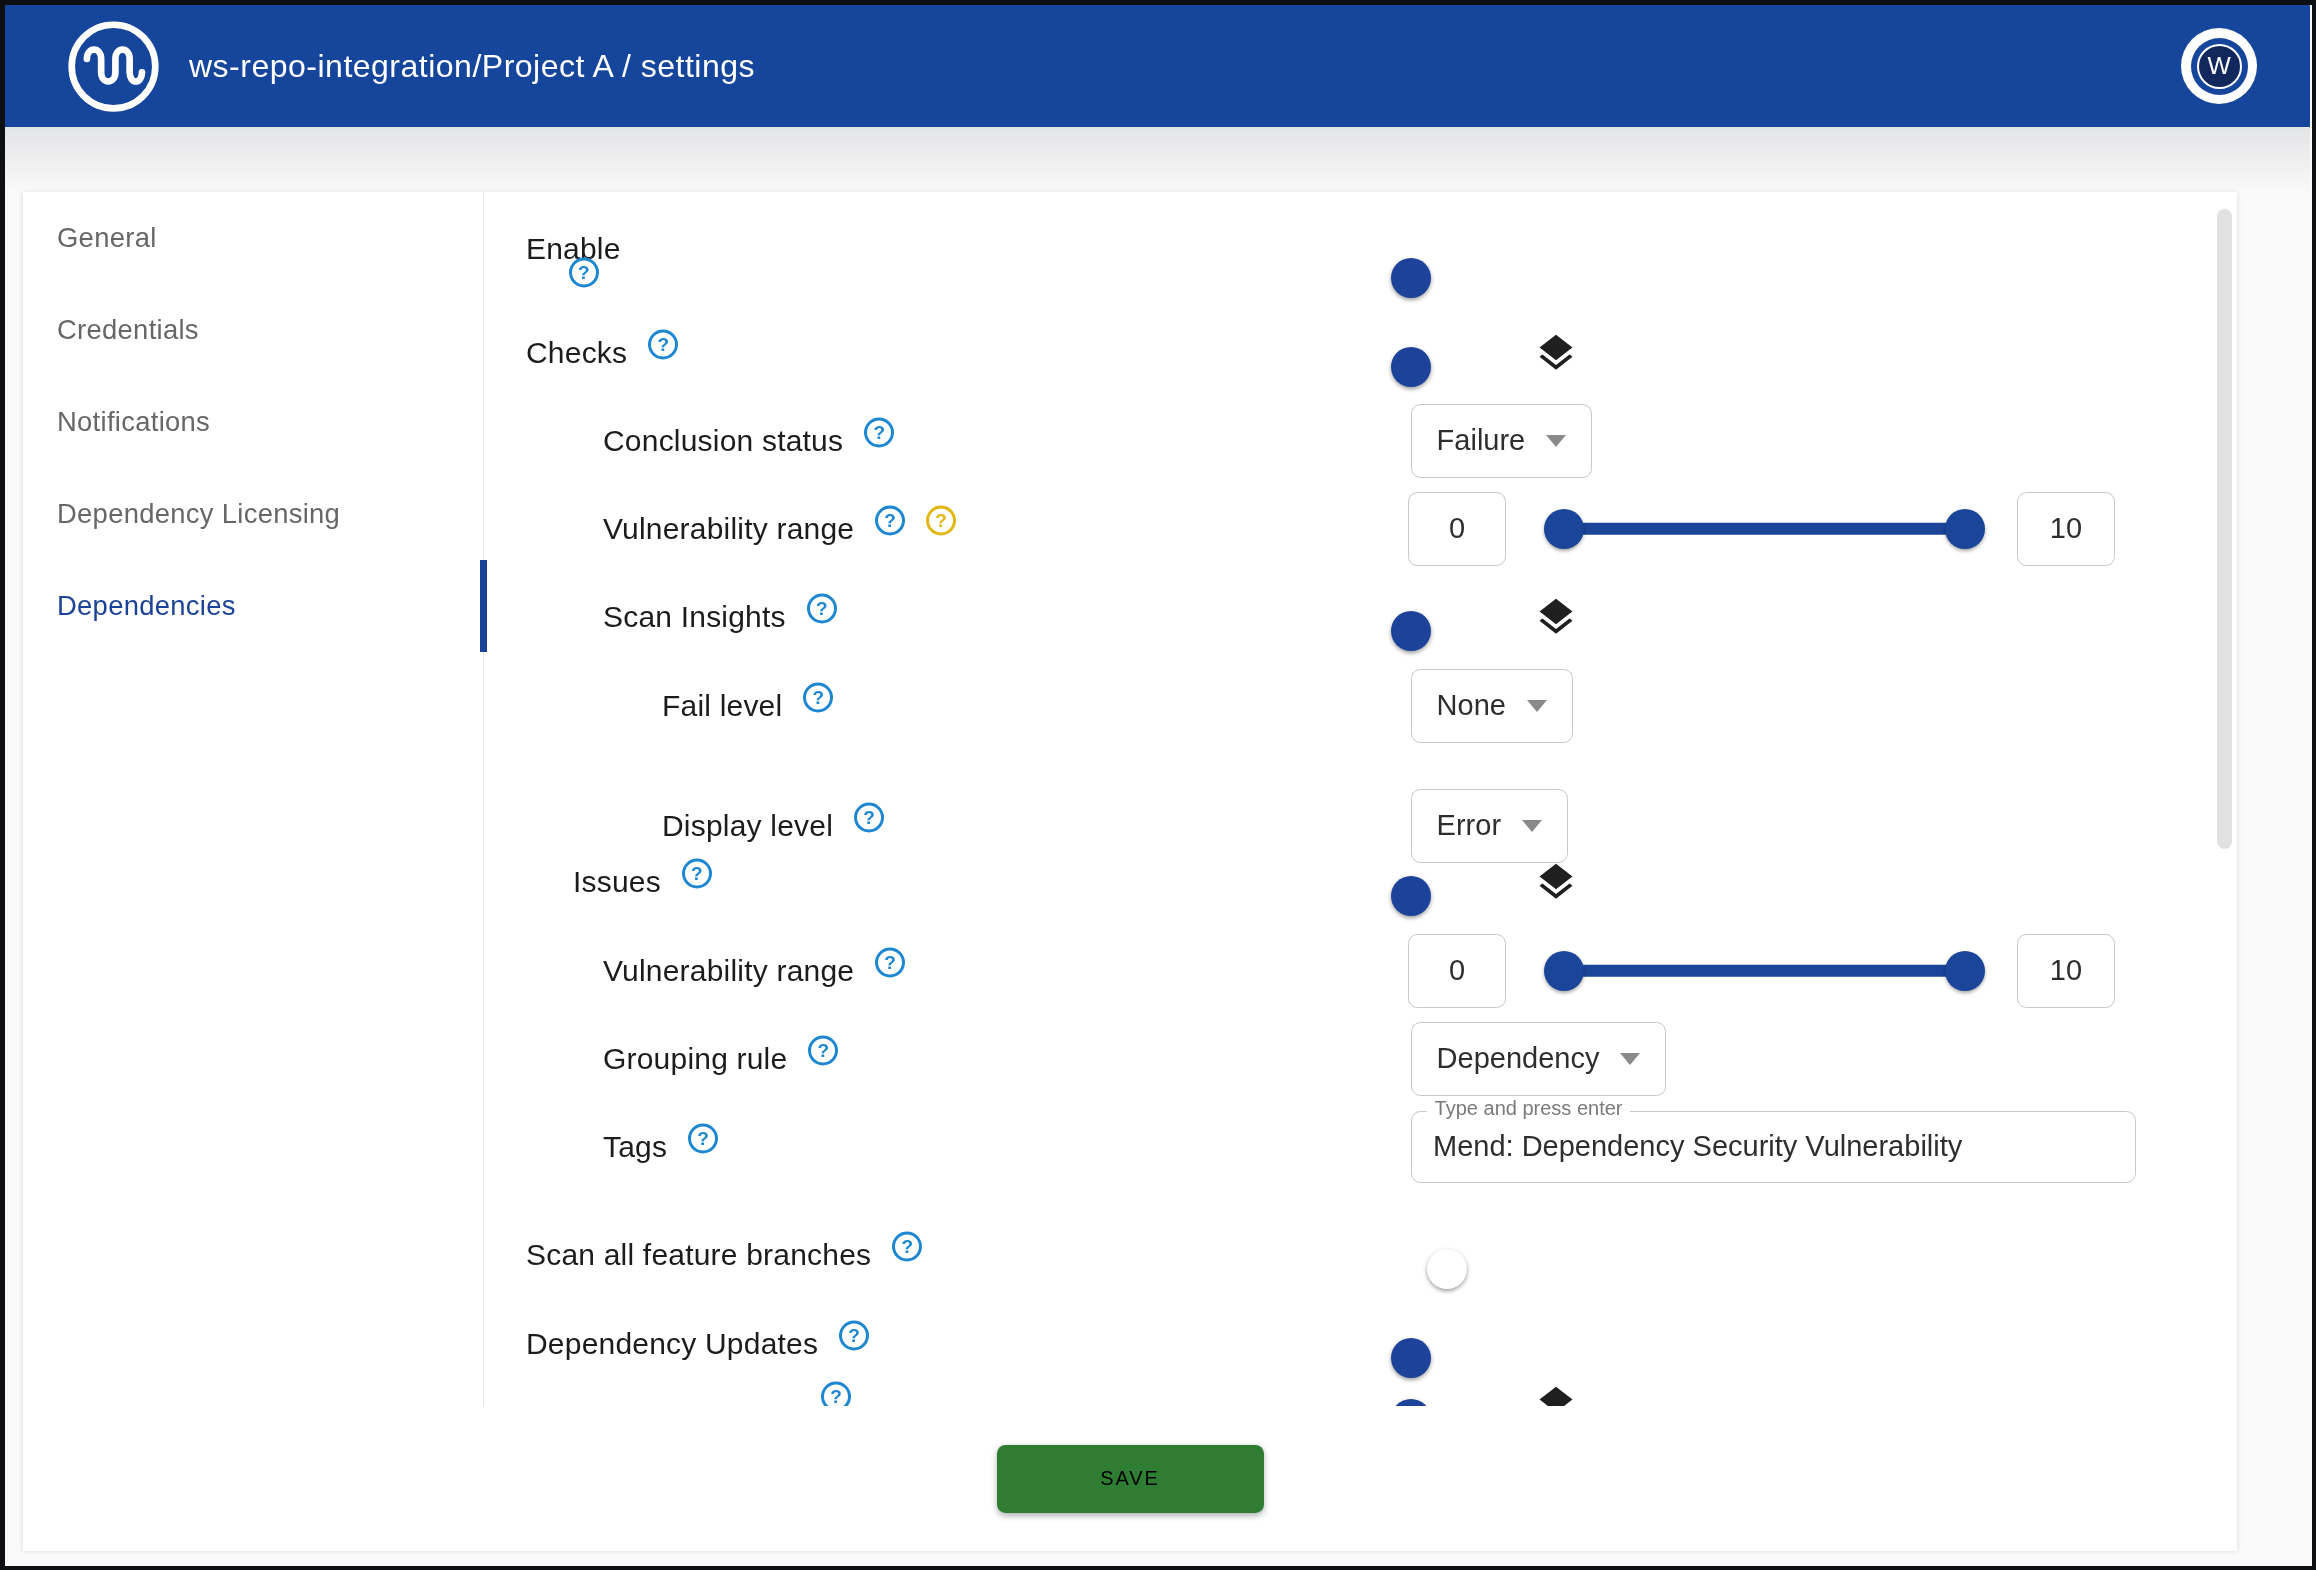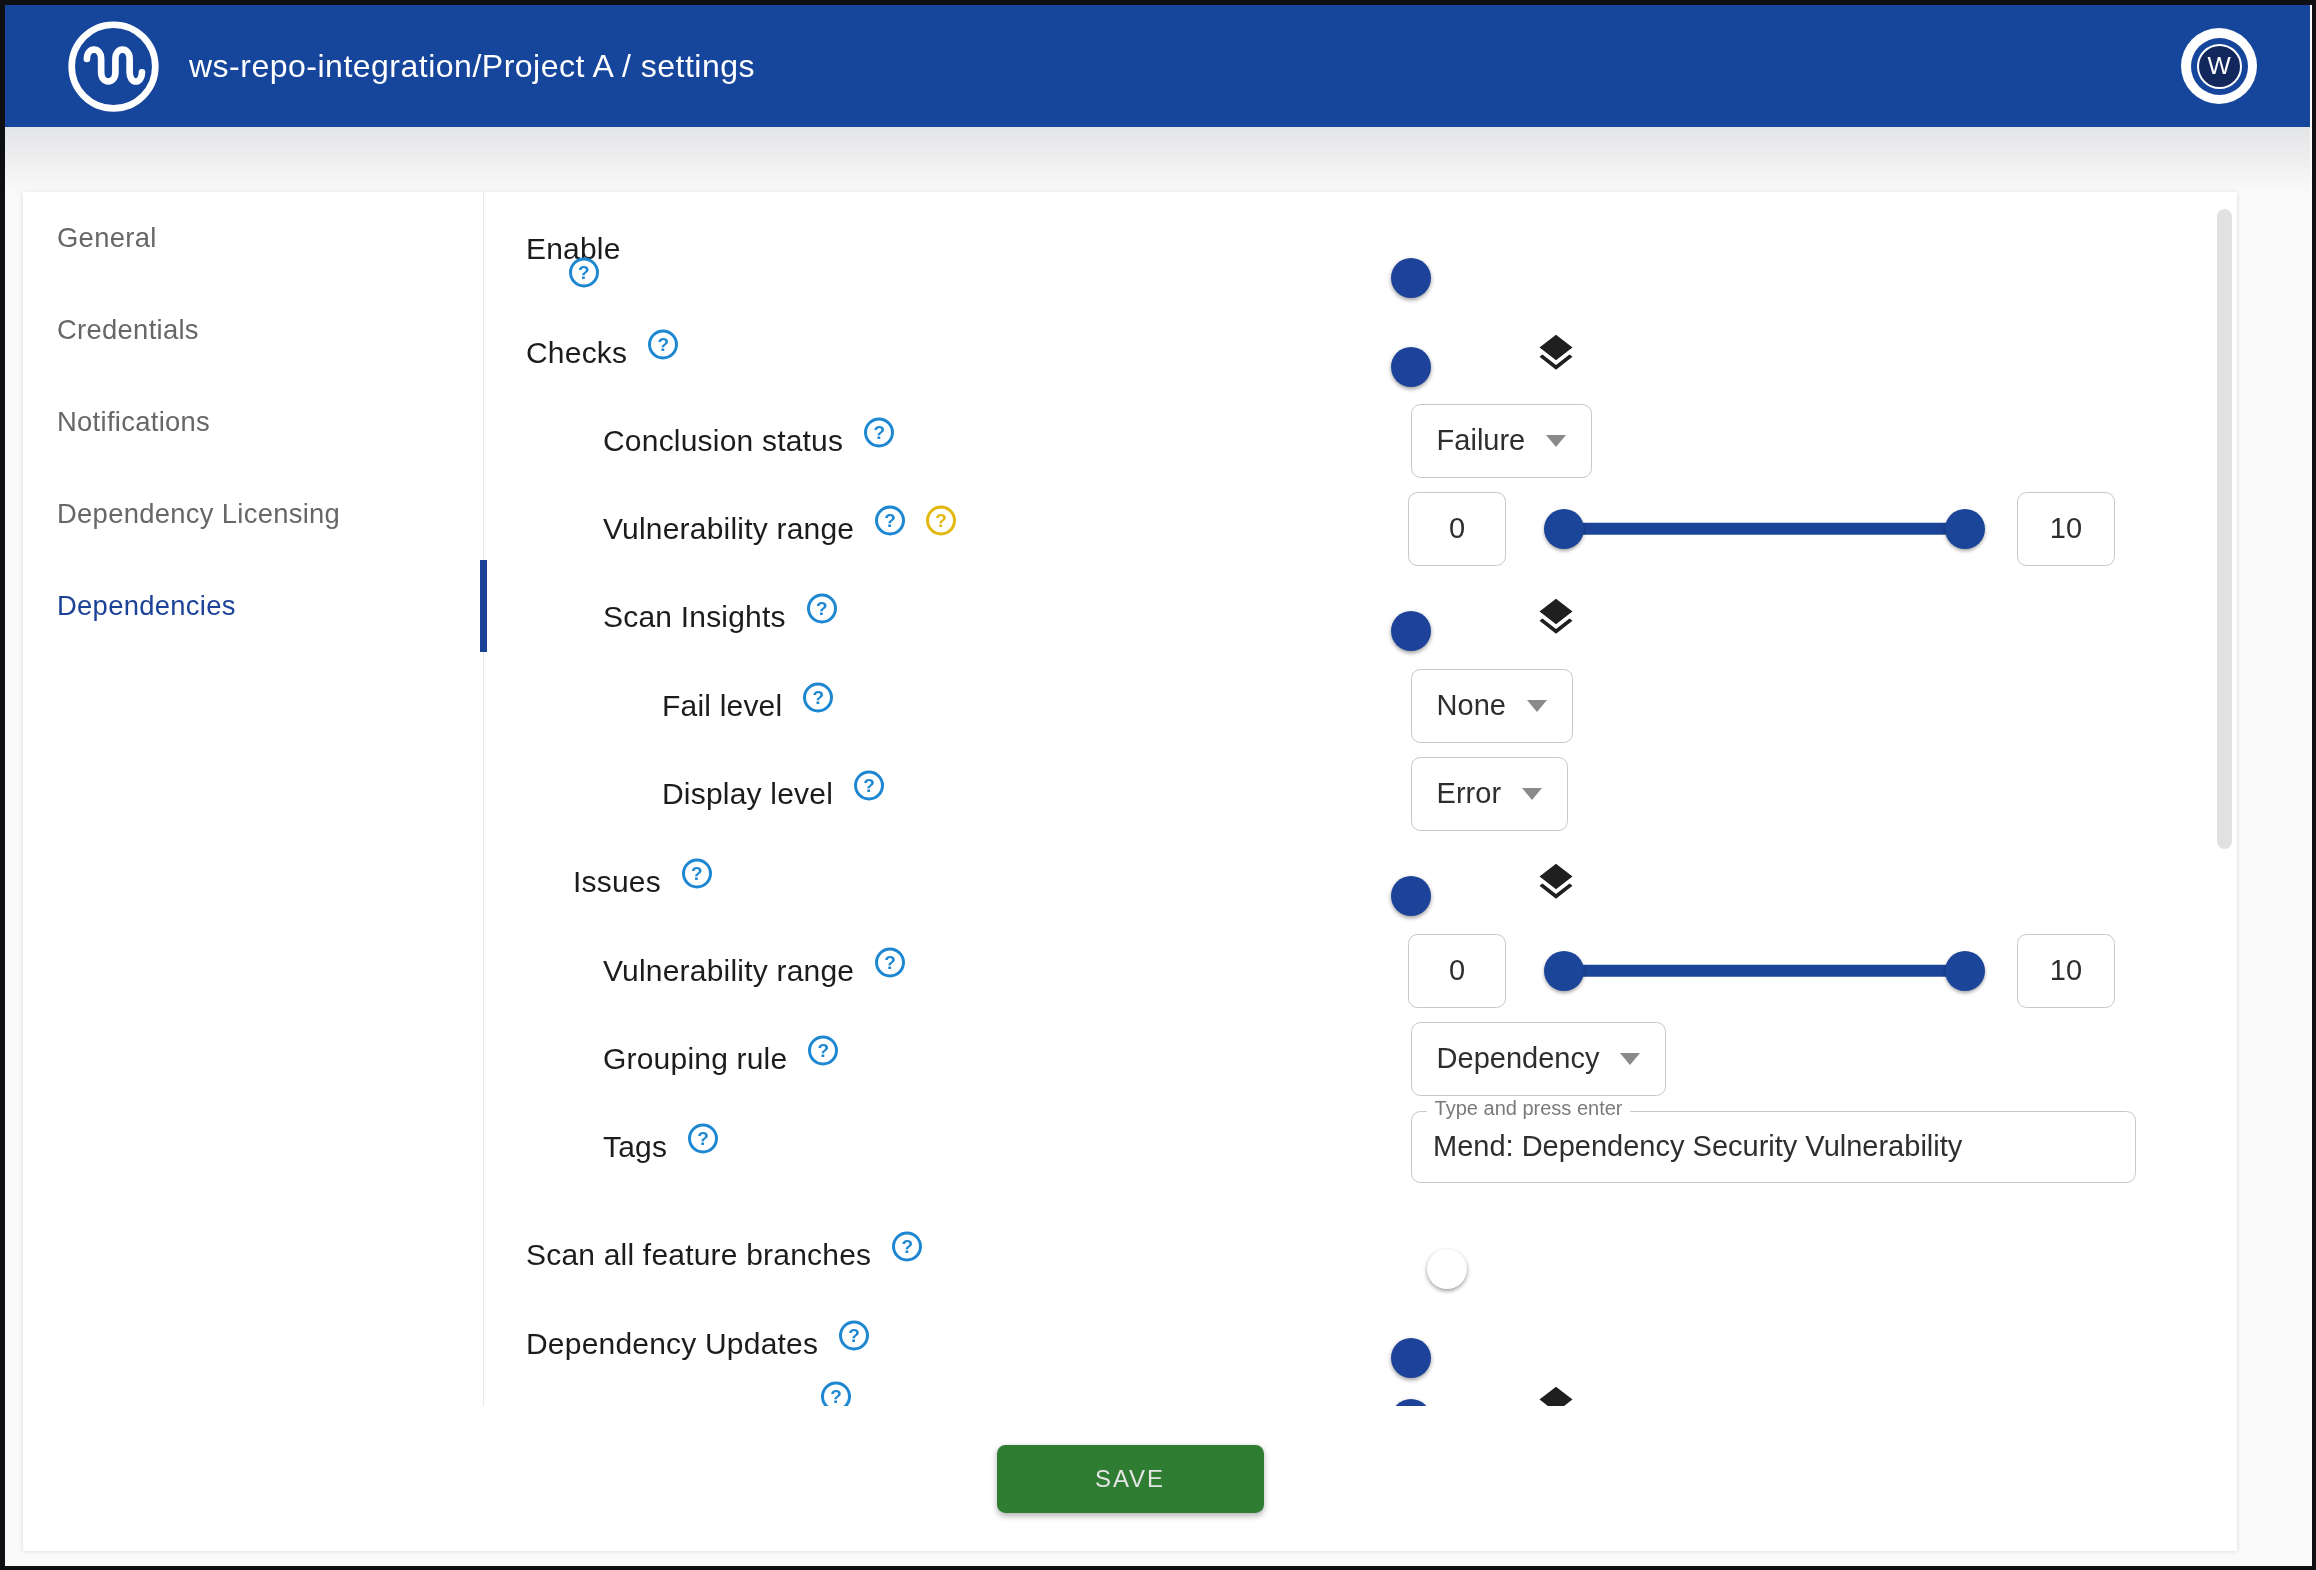--- a/index.html
+++ b/index.html
@@ -78,22 +78,22 @@
 
   
   .tagsfield{position:relative;width:725px;height:72px;border:1.9px solid #c8c8c8;border-radius:9.5px;
              background:#fff;display:flex;align-items:center;padding:0 21px;}
   .tagsfield .floating{position:absolute;top:-15px;left:15px;background:#fff;padding:0 7.6px;
              font-size:20px;color:#7a7a7a;white-space:nowrap;}
   .tagsfield .val{font-size:29px;color:#2e2e2e;white-space:nowrap;}
 
   
   .footer{height:145px;display:flex;align-items:center;justify-content:center;}
-  .save-btn{width:267px;height:68px;border:none;border-radius:8.5px;background:#2e7d32;color:#e5e5e5;
-            font-size:24px;letter-spacing:1.9px;cursor:pointer;box-shadow:0 2.8px 6.6px rgba(0,0,0,.3);}
+  .save-btn{width:267px;height:68px;border:none;border-radius:8.5px;background:#2e7d32;color:#000000;
+            font-size:20px;letter-spacing:1.9px;cursor:pointer;box-shadow:0 2.8px 6.6px rgba(0,0,0,.3);}
 
   
   .scroll-thumb{position:absolute;right:4.7px;top:17px;width:15px;height:640px;
                 background:#e1e1e1;border-radius:7.6px;cursor:pointer;}
 </style>
 </head>
 <body>
 
 <div class="screen">
 
@@ -180,21 +180,21 @@
           <div class="row" style="top: 474px;">
             <div class="lbl-group" style="left: 178px;">
               <span class="lbl">Fail level</span>
               <span class="help blue">?</span>
             </div>
             <div class="dropdown ctrl" style="left: 927px;">
               <span class="val">None</span>
               <span class="caret"></span>
             </div>
           </div>
-          <div class="row" style="top: 562px;">
+          <div class="row" style="top: 594px;">
             <div class="lbl-group" style="left: 178px;">
               <span class="lbl">Display level</span>
               <span class="help blue">?</span>
             </div>
             <div class="dropdown ctrl" style="left: 927px;">
               <span class="val">Error</span>
               <span class="caret"></span>
             </div>
           </div>
           <div class="row" style="top: 650px;">

